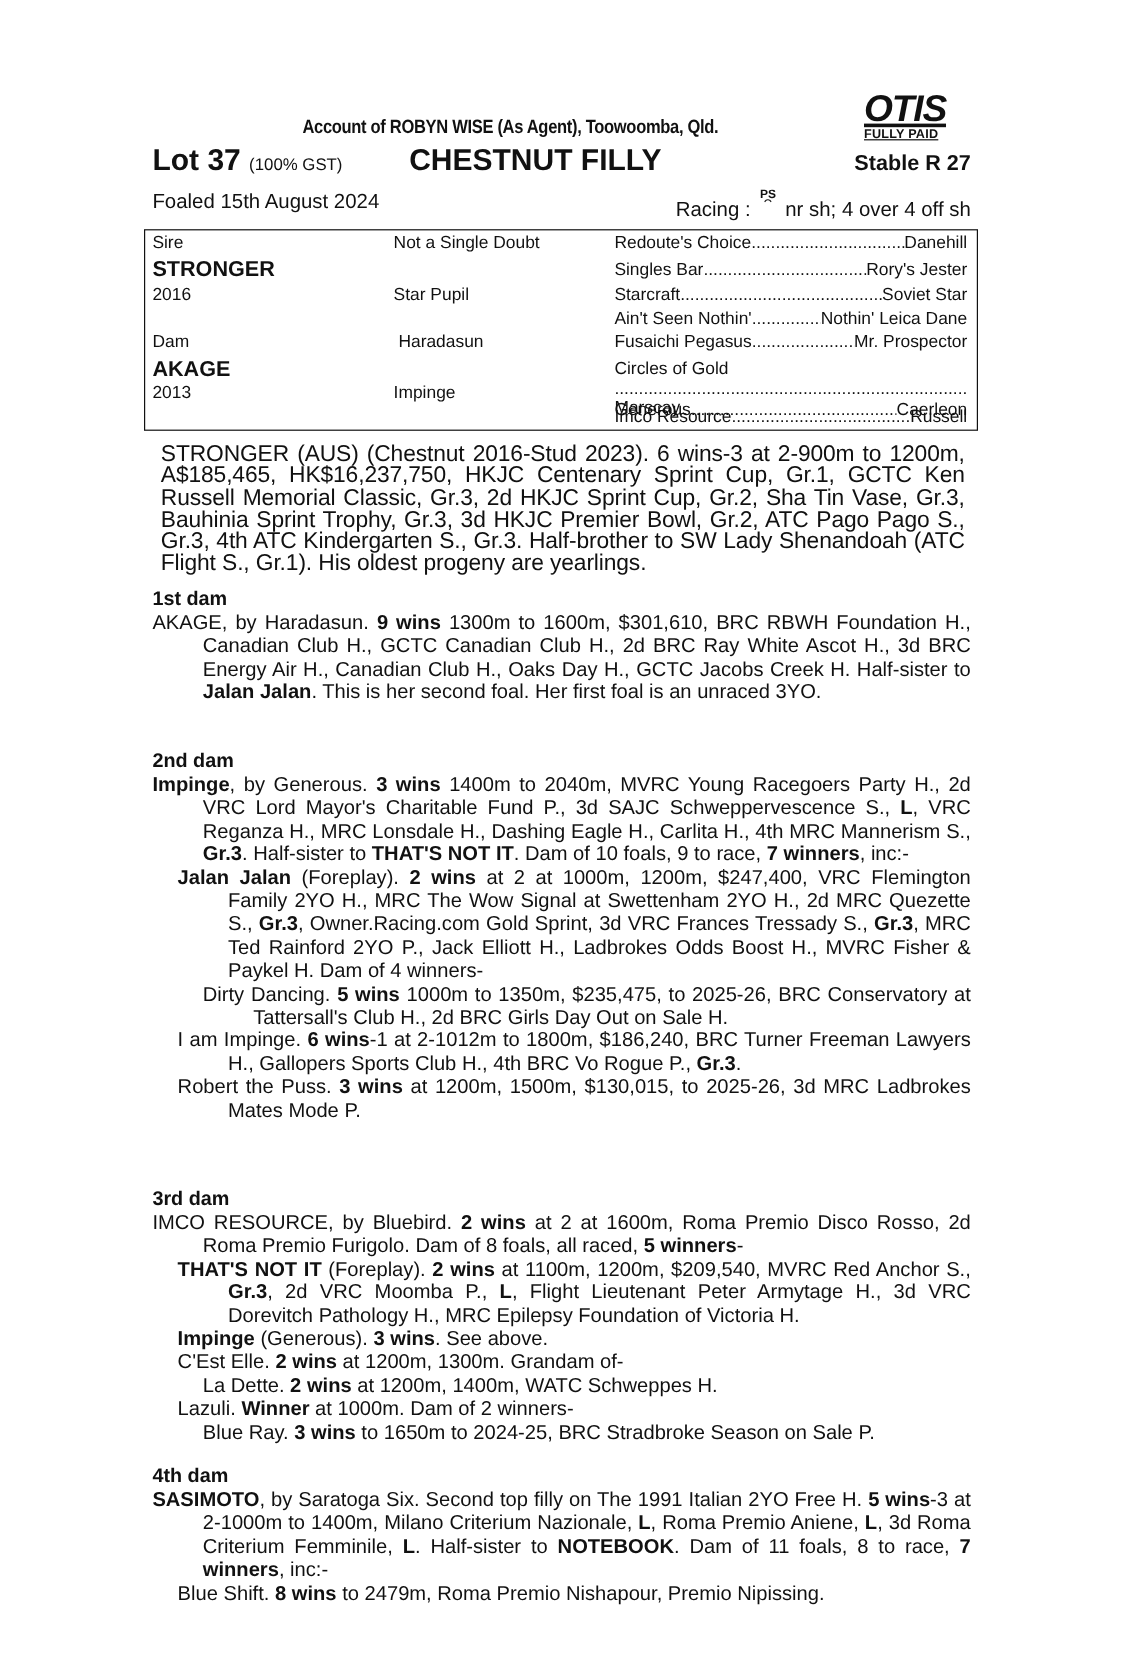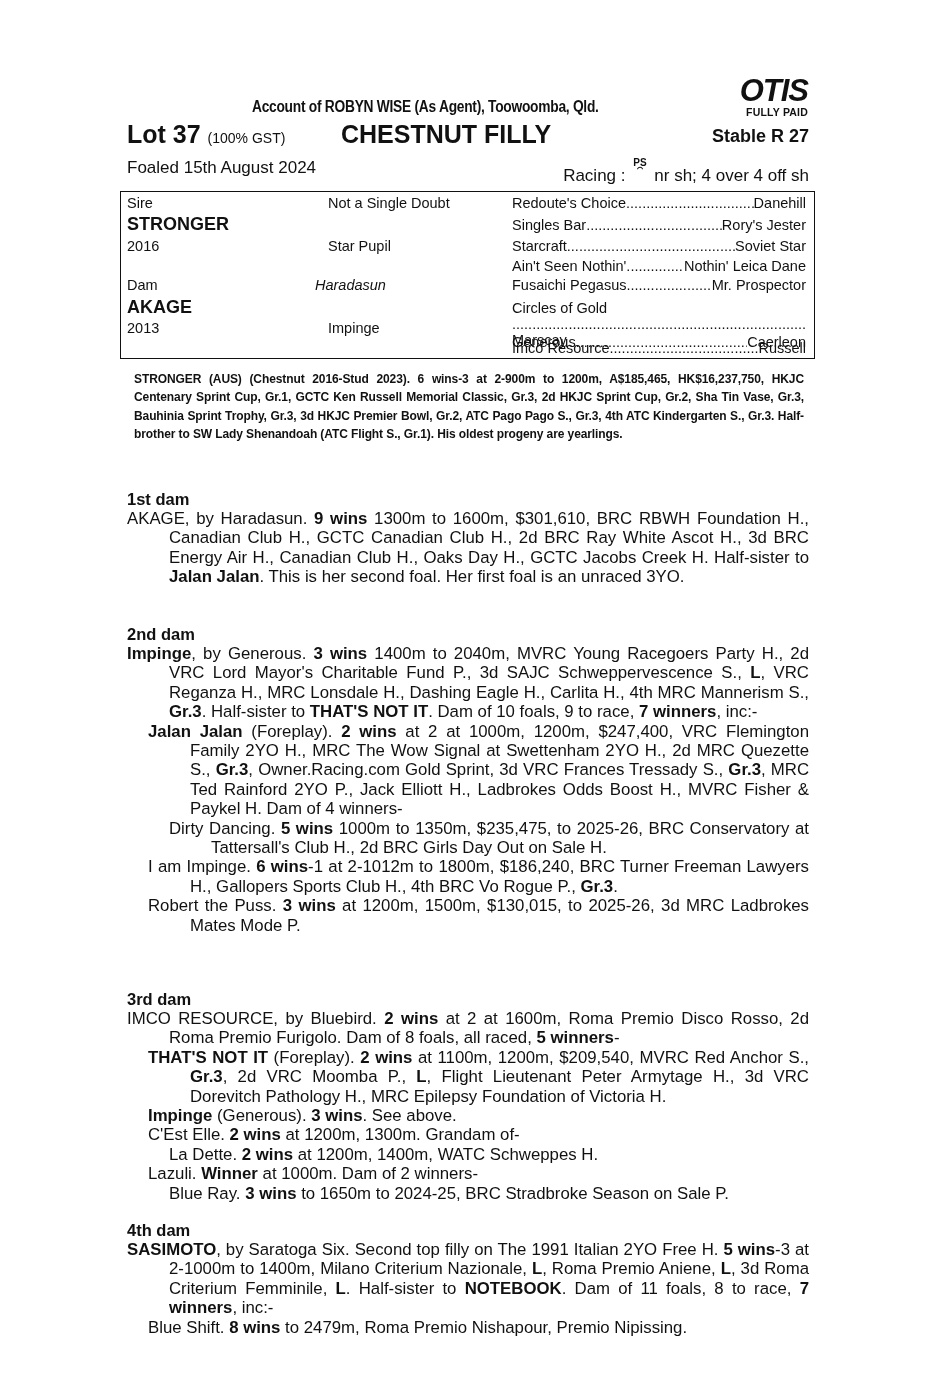--- a/index.html
+++ b/index.html
@@ -1,19 +1,19 @@
 <!DOCTYPE html>
 <html><head>
 <meta charset="utf-8">
 <style>
   html, body { margin:0; padding:0; background:#ffffff; }
   body { width:938px; height:1400px; position:relative; overflow:hidden; color:#111; font-family:"Liberation Sans", sans-serif; }
 
   .account { position:absolute; left:252px; top:98px; font-family:"Liberation Sans", sans-serif; font-weight:bold; font-size:16px; letter-spacing:-0.3px; transform:scaleX(0.86); transform-origin:left top; white-space:nowrap; }
-  .logo { position:absolute; left:720px; top:76px; width:88px; text-align:right; }
+  .logo { position:absolute; left:720px; top:76px; width:88px; text-align:left;text-decoration:underline; }
   .logo .otis { font-family:"Liberation Sans", sans-serif; font-weight:bold; font-size:31px; line-height:30px; letter-spacing:-1px; font-style:italic; }
   .logo .paid { font-family:"Liberation Sans", sans-serif; font-weight:bold; font-size:10.5px; line-height:12px; letter-spacing:0.2px; }
 
   .lotrow { position:absolute; left:127px; top:120px; width:682px; height:32px; }
   .lot { position:absolute; left:0; top:0; font-weight:bold; font-size:25px; white-space:nowrap; }
   .gst { font-weight:normal; font-size:14px; }
   .sex { position:absolute; left:214px; top:0; font-weight:bold; font-size:25px; white-space:nowrap; }
   .stable { position:absolute; right:0; top:6px; font-weight:bold; font-size:18px; white-space:nowrap; }
 
   .foaled { position:absolute; left:127px; top:158px; font-size:17px; white-space:nowrap; }
@@ -22,21 +22,21 @@
 
   .pedigree { position:absolute; left:120px; top:191px; width:695px; height:168px; border:1.5px solid #111; box-sizing:border-box; }
   .ped-cell { position:absolute; font-size:14.5px; white-space:nowrap; }
   .ped-bold { font-weight:bold; font-size:18px; }
   .ped-right { position:absolute; left:391px; width:294px; font-size:14.5px; display:flex; white-space:nowrap; }
   .ped-right .a { flex:0 0 auto; }
   .ped-right .dots { flex:1 1 auto; overflow:hidden; }
   .ped-right .dots::before { content:"........................................................................................................................"; }
   .ped-right .b { flex:0 0 auto; }
 
-  .sire-text { position:absolute; left:134px; top:370px; width:670px; font-weight:bold; font-size:12px; line-height:18.3px; text-align:justify; letter-spacing:-0.1px; }
+  .sire-text { position:absolute; left:134px; top:370px; width:670px; font-weight:normal; font-size:19px; line-height:18.3px; text-align:justify; letter-spacing:-0.1px; }
 
   .sec { position:absolute; left:127px; width:682px; }
   .sec h3 { margin:0; font-size:16.5px; font-weight:bold; line-height:19px; }
   .p { font-size:16.8px; line-height:19.4px; text-align:justify; }
   .p b { font-weight:bold; }
   .i0 { padding-left:42px; text-indent:-42px; }
   .i1 { padding-left:63px; text-indent:-42px; }
   .i2 { padding-left:84px; text-indent:-42px; }
   .last { text-align-last:left; }
 </style>
@@ -68,21 +68,21 @@
 <div class="pedigree">
   <div class="ped-cell" style="left:6px;top:3px;">Sire</div>
   <div class="ped-cell ped-bold" style="left:6px;top:22px;">STRONGER</div>
   <div class="ped-cell" style="left:6px;top:46px;">2016</div>
   <div class="ped-cell" style="left:6px;top:85px;">Dam</div>
   <div class="ped-cell ped-bold" style="left:6px;top:105px;">AKAGE</div>
   <div class="ped-cell" style="left:6px;top:128px;">2013</div>
 
   <div class="ped-cell" style="left:207px;top:3px;">Not a Single Doubt</div>
   <div class="ped-cell" style="left:207px;top:46px;">Star Pupil</div>
-  <div class="ped-cell" style="left:194px;top:85px;font-style:italic;">Haradasun</div>
+  <div class="ped-cell" style="left:211px;top:85px;">Haradasun</div>
   <div class="ped-cell" style="left:207px;top:128px;">Impinge</div>
 
   <div class="ped-right" style="top:3px;">
       <span class="a">Redoute's Choice</span>
       <span class="dots"></span>
       <span class="b">Danehill</span>
     </div>
   <div class="ped-right" style="top:25px;">
       <span class="a">Singles Bar</span>
       <span class="dots"></span>

